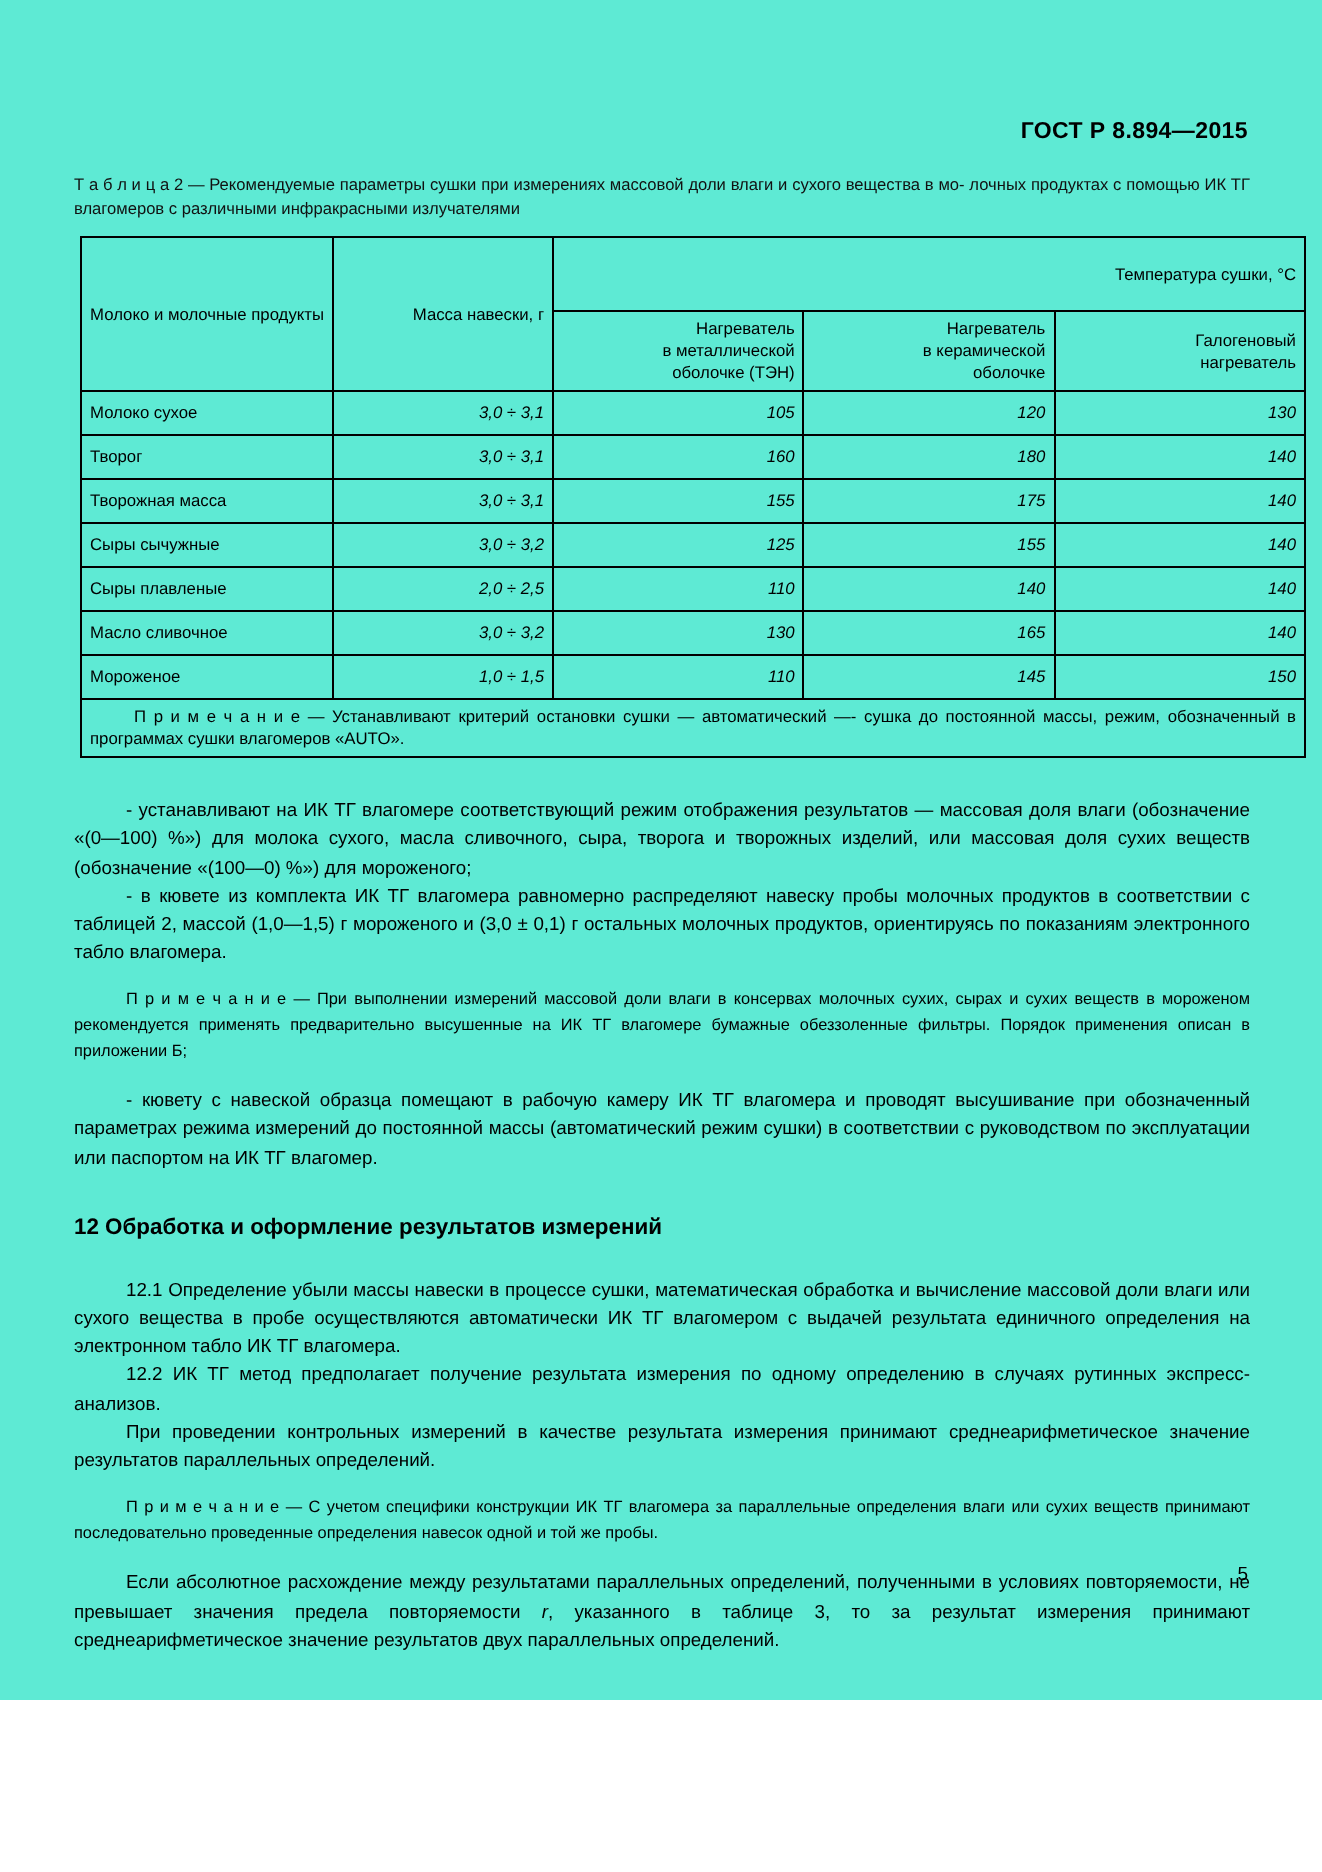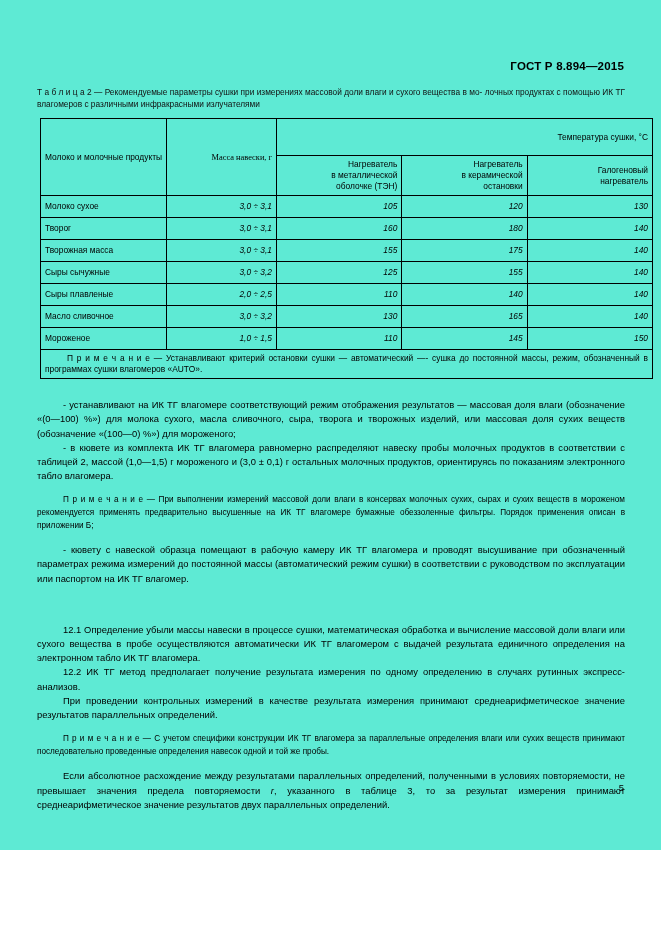--- a/index.html
+++ b/index.html
@@ -56,21 +56,21 @@
     line-height: 11px;
     padding: 3px 4px;
     vertical-align: middle;
     color: #000;
   }
   table.params th.hdr {
     text-align: right;
     height: 30px;
   }
   th.col-name  { width: 117px; }
-  th.col-mass  { width: 101px; font-family: Liberation Serif, serif; }
+  th.col-mass  { width: 101px; }
   th.col-tmp   { width: 367px; }
   th.sub-a, td.c-a { width: 123px; }
   th.sub-b, td.c-b { width: 122px; }
   th.sub-c, td.c-c { width: 122px; }
   td.c-name {
     text-align: left;
     padding-left: 8px;
     height: 15px;
   }
   td.c-mass, td.c-a, td.c-b, td.c-c {
@@ -142,21 +142,21 @@
         </tr>
         <tr>
           <th class="hdr sub-a">
             <span>Нагреватель</span><br>
             <span>в металлической</span><br>
             <span>оболочке (ТЭН)</span>
           </th>
           <th class="hdr sub-b">
             <span>Нагреватель</span><br>
             <span>в керамической</span><br>
-            <span>остановки</span>
+            <span>оболочке</span>
           </th>
           <th class="hdr sub-c">
             <span>Галогеновый</span><br>
             <span>нагреватель</span>
           </th>
         </tr>
       </thead>
       <tbody>
         <tr>
           <td class="c-name">Молоко сухое</td>
@@ -223,20 +223,21 @@
     <div class="gap-m"></div>
 
     <p class="note"><span>П р и м е ч а н и е </span><span>— При выполнении измерений массовой доли влаги в консервах молочных сухих, сырах и сухих веществ в мороженом рекомендуется применять предварительно высушенные на ИК ТГ влагомере бумажные обеззоленные фильтры. Порядок применения описан в приложении Б;</span></p>
 
     <div class="gap-m"></div>
 
     <p class="body">- кювету с навеской образца помещают в рабочую камеру ИК ТГ влагомера и проводят высушивание при обозначенный параметрах режима измерений до постоянной массы (автоматический режим сушки) в соответствии с руководством по эксплуатации или паспортом на ИК ТГ влагомер.</p>
 
     <div class="gap-xl"></div>
 
+    <h2 class="section">12  Обработка и оформление результатов измерений</h2>
 
     <div class="gap-l"></div>
 
     <p class="body">12.1  Определение убыли массы навески в процессе сушки, математическая обработка и вычисление массовой доли влаги или сухого вещества в пробе осуществляются автоматически ИК ТГ влагомером с выдачей результата единичного определения на электронном табло ИК ТГ влагомера.</p>
     <p class="body">12.2  ИК ТГ метод предполагает получение результата измерения по одному определению в случаях рутинных экспресс-анализов.</p>
     <p class="body">При проведении контрольных измерений в качестве результата измерения принимают среднеарифметическое значение результатов параллельных определений.</p>
 
     <div class="gap-m"></div>
 
     <p class="note"><span>П р и м е ч а н и е </span><span>— С учетом специфики конструкции ИК ТГ влагомера за параллельные определения влаги или сухих веществ принимают последовательно проведенные определения навесок одной и той же пробы.</span></p>

